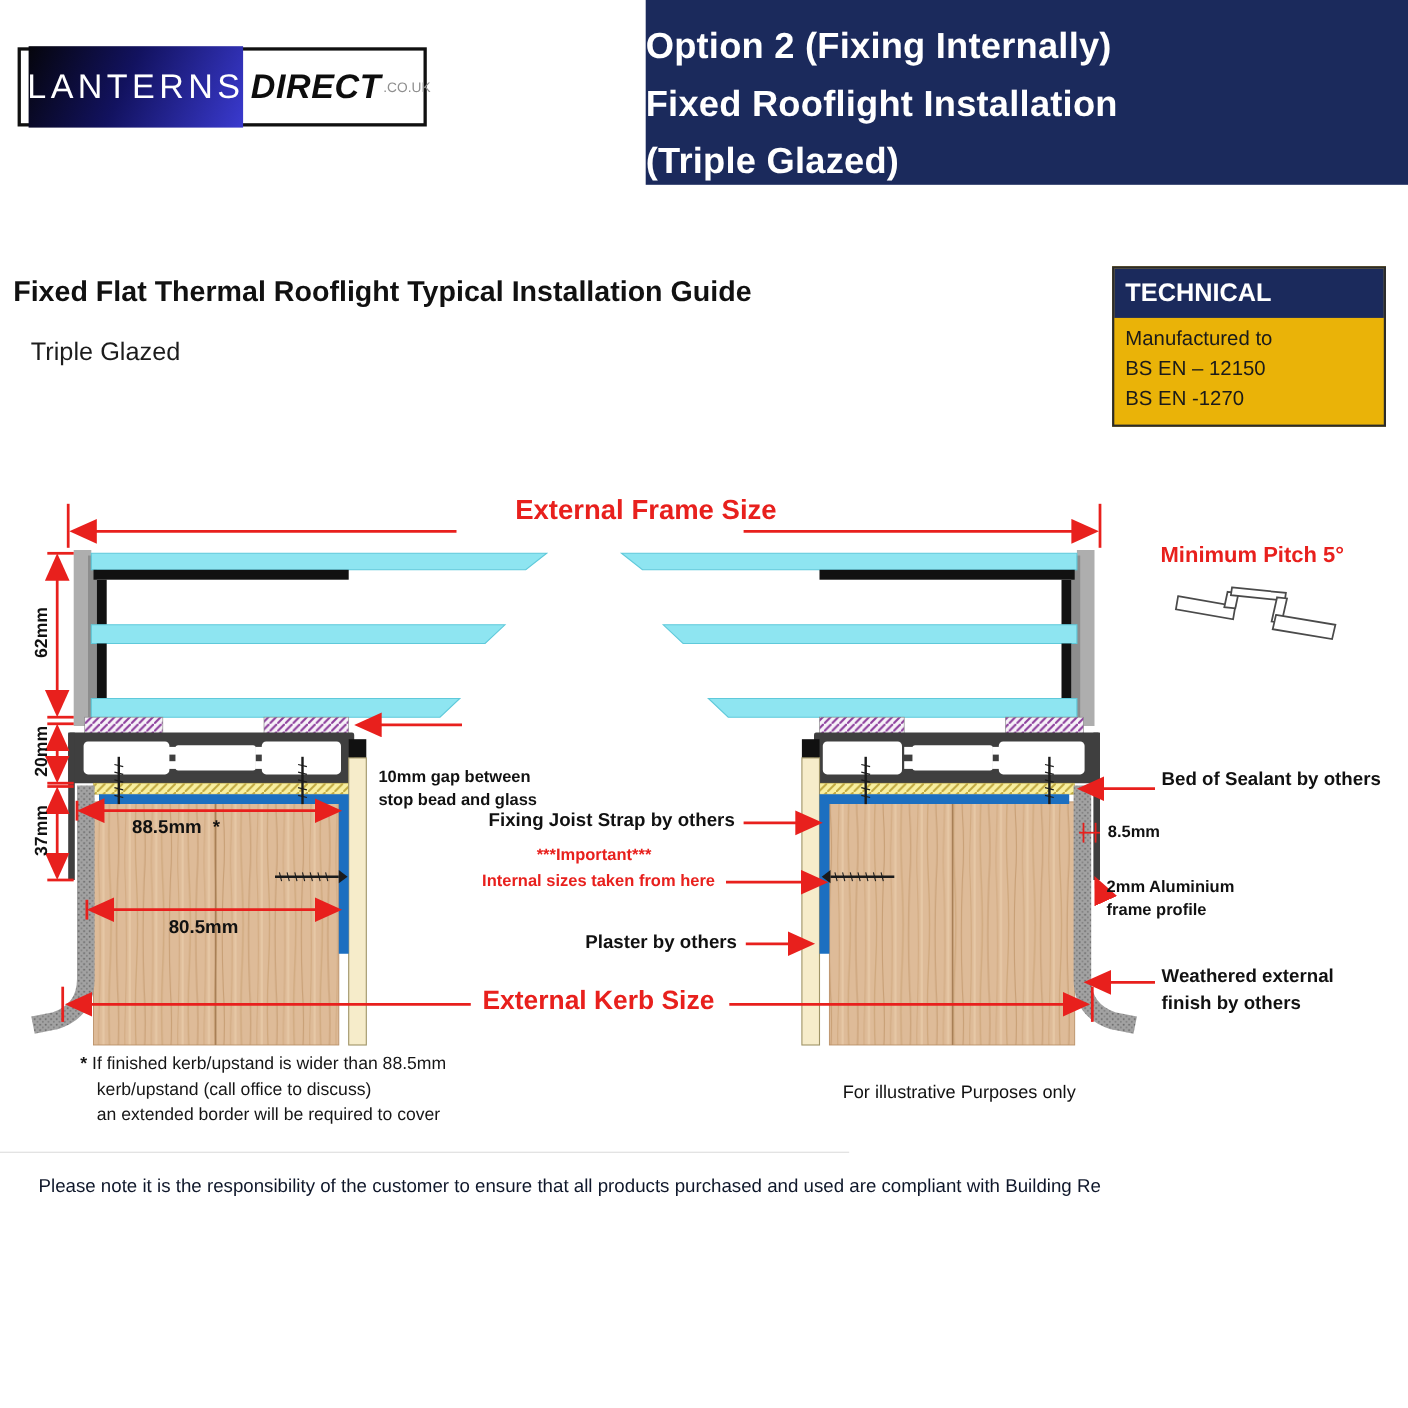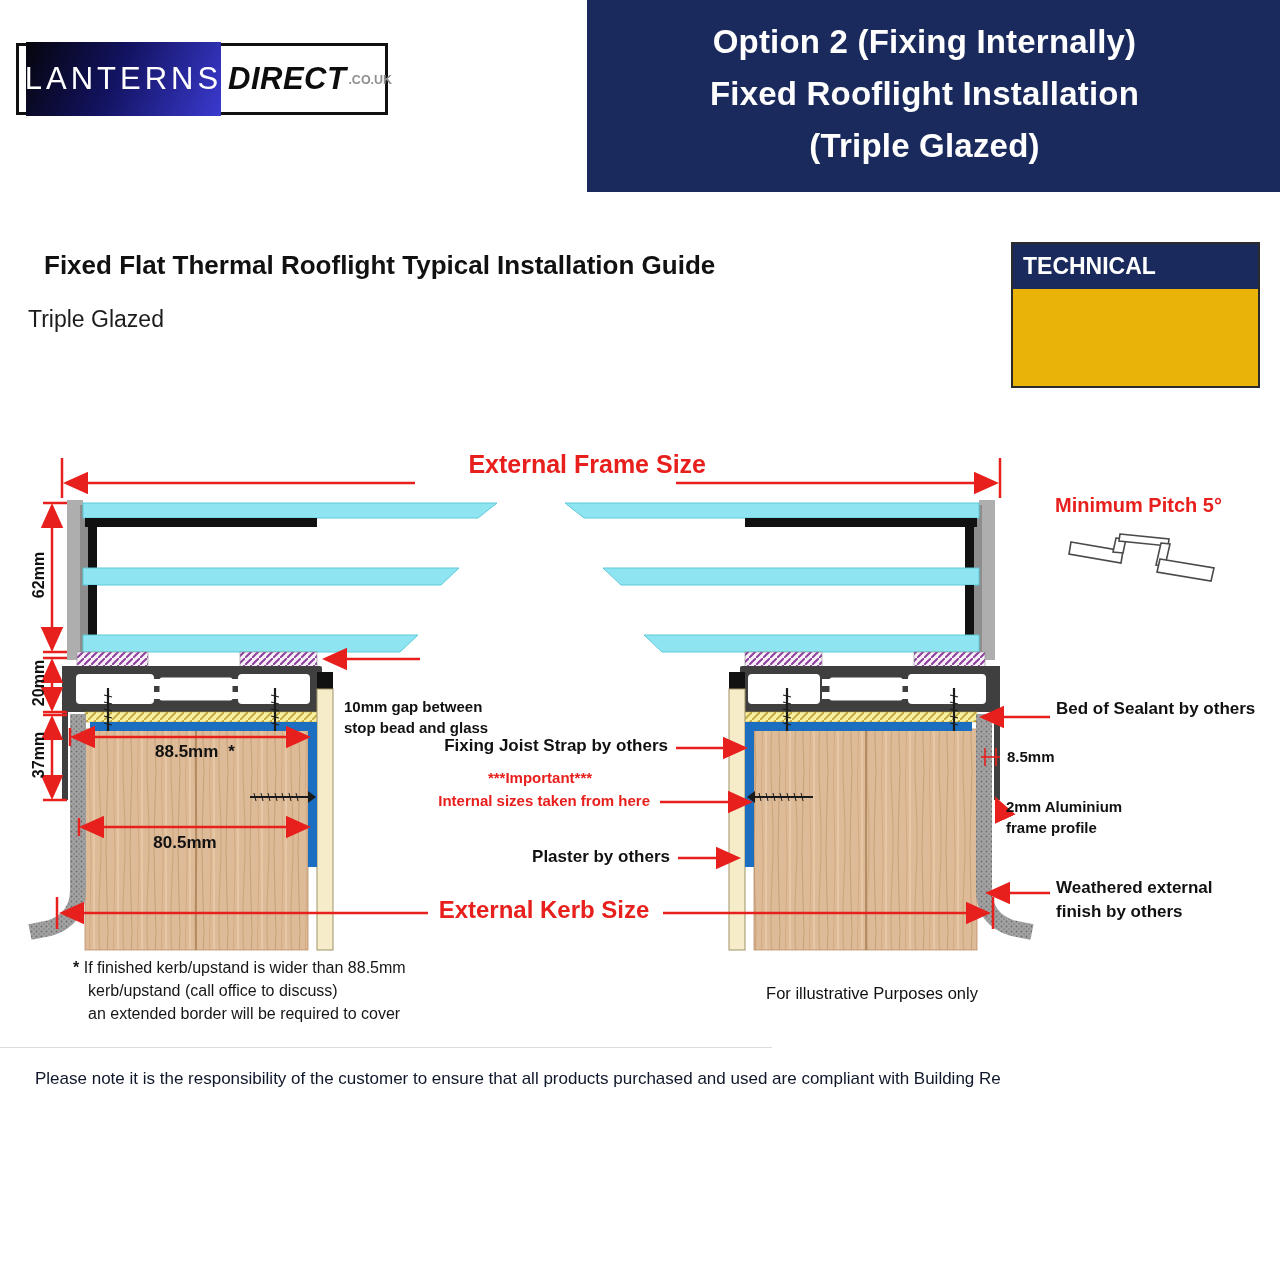--- a/index.html
+++ b/index.html
@@ -5,26 +5,26 @@
   html,body{margin:0;padding:0;}
   body{width:1280px;height:1280px;background:#ffffff;font-family:"Liberation Sans",sans-serif;position:relative;overflow:hidden;}
   .abs{position:absolute;}
   .red{color:#e8201d;}
   .bold{font-weight:bold;}
   
   .logo{left:16px;top:43px;width:372px;height:72px;border:3px solid #101010;background:#fff;display:flex;align-items:center;padding-left:7px;box-sizing:border-box;}
   .logo-blue{width:195px;height:74px;background:linear-gradient(115deg,#05050c 0%,#12125f 45%,#3a3acf 100%);display:flex;align-items:center;justify-content:center;}
   .logo-blue span{color:#fff;font-size:31px;letter-spacing:4px;font-weight:400;}
   .logo-direct{font-size:31px;font-weight:800;color:#0d0d0d;margin-left:7px;letter-spacing:0.5px;font-style:italic;}
-  .logo-suffix{font-size:12.5px;font-weight:bold;color:#8f8f8f;align-self:flex-end;margin-bottom:25px;margin-left:2px;}
-  
-  .banner{left:587px;top:0;width:693px;height:192px;background:#1b2a5c;color:#fff;text-align:center;box-sizing:border-box;padding:16px 18px 0 0;}
+  .logo-suffix{font-size:12.5px;font-weight:normal;color:#8f8f8f;align-self:flex-end;margin-bottom:25px;margin-left:2px;}
+  
+  .banner{left:587px;top:0;width:693px;height:168px;background:#1b2a5c;color:#fff;text-align:left;box-sizing:border-box;padding:16px 18px 0 0;}
   .banner div{font-size:33px;line-height:52px;font-weight:600;letter-spacing:0.2px;}
   
-  .title{left:44px;top:250px;width:860px;font-size:26px;font-weight:bold;color:#111;}
+  .title{left:12px;top:250px;width:860px;font-size:26px;font-weight:bold;color:#111;}
   .subtitle{left:28px;top:306px;width:400px;font-size:23px;color:#1c1c1c;}
   
   .tech{left:1011px;top:242px;width:249px;height:146px;border:2px solid #2b2b2b;box-sizing:border-box;background:#eab308;}
   .tech-head{background:#1b2a5c;color:#fff;font-size:23px;font-weight:bold;height:45px;line-height:45px;padding-left:10px;}
   .tech-body{padding:5px 10px;font-size:18.5px;line-height:27px;color:#1a1a1a;}
   
   .vdim{width:70px;text-align:center;font-size:16px;font-weight:bold;color:#111;transform:rotate(-90deg);}
   .lbl{color:#111;}
   .fn{left:73px;top:956px;font-size:16px;line-height:23px;color:#161616;}
   .fn .ind{padding-left:15px;}
@@ -47,20 +47,25 @@
   <div>Option 2 (Fixing Internally)</div>
   <div>Fixed Rooflight Installation</div>
   <div>(Triple Glazed)</div>
 </div>
 
 <div class="abs title">Fixed Flat Thermal Rooflight Typical Installation Guide</div>
 <div class="abs subtitle">Triple Glazed</div>
 
 <div class="abs tech">
   <div class="tech-head">TECHNICAL</div>
+  <div class="tech-body">
+    <div>Manufactured to</div>
+    <div>BS EN – 12150</div>
+    <div>BS EN -1270</div>
+  </div>
 </div>
 
 <svg class="abs diagram" width="1280" height="620" viewBox="0 430 1280 620" xmlns="http://www.w3.org/2000/svg">
   <defs>
     <pattern id="wood" width="24" height="160" patternUnits="userSpaceOnUse">
       <rect width="24" height="160" fill="#debb98"></rect>
       <path d="M4,0 q2,40 0,80 q-2,40 0,80" stroke="#cfa87d" stroke-width="1.2" fill="none"></path>
       <path d="M11,0 q-2,50 0,100 q2,30 0,60" stroke="#c89f75" stroke-width="1" fill="none"></path>
       <path d="M18,0 q2,60 0,120 q-1,25 0,40" stroke="#d2ab82" stroke-width="1" fill="none"></path>
       <rect x="21" width="2" height="160" fill="#e6c8a6"></rect>
@@ -258,21 +263,21 @@
 
 <div class="abs vdim" style="left:4px;top:566px;">62mm</div>
 <div class="abs vdim" style="left:4px;top:674px;">20mm</div>
 <div class="abs vdim" style="left:4px;top:746px;">37mm</div>
 
 <div class="abs lbl bold" style="left:344px;top:696px;font-size:15px;line-height:21px;">
   <div>10mm gap between</div>
   <div>stop bead and glass</div>
 </div>
 
-<div class="abs lbl bold" style="left:120px;top:742px;width:150px;text-align:center;font-size:17px;">
+<div class="abs lbl bold" style="left:120px;top:742px;width:150px;text-align:left;font-size:17px;">
   <span>88.5mm</span><span style="margin-left:10px;">*</span>
 </div>
 <div class="abs lbl bold" style="left:125px;top:833px;width:120px;text-align:center;font-size:17px;">80.5mm</div>
 
 <div class="abs lbl bold" style="left:418px;top:736px;width:250px;text-align:right;font-size:17px;">Fixing Joist Strap by others</div>
 <div class="abs red bold" style="left:450px;top:769px;width:180px;text-align:center;font-size:15px;">***Important***</div>
 <div class="abs red bold" style="left:400px;top:792px;width:250px;text-align:right;font-size:15px;">Internal sizes taken from here</div>
 <div class="abs lbl bold" style="left:478px;top:847px;width:192px;text-align:right;font-size:17px;">Plaster by others</div>
 <div class="abs red bold" style="left:420px;top:896px;width:248px;text-align:center;font-size:24px;">External Kerb Size</div>
 

